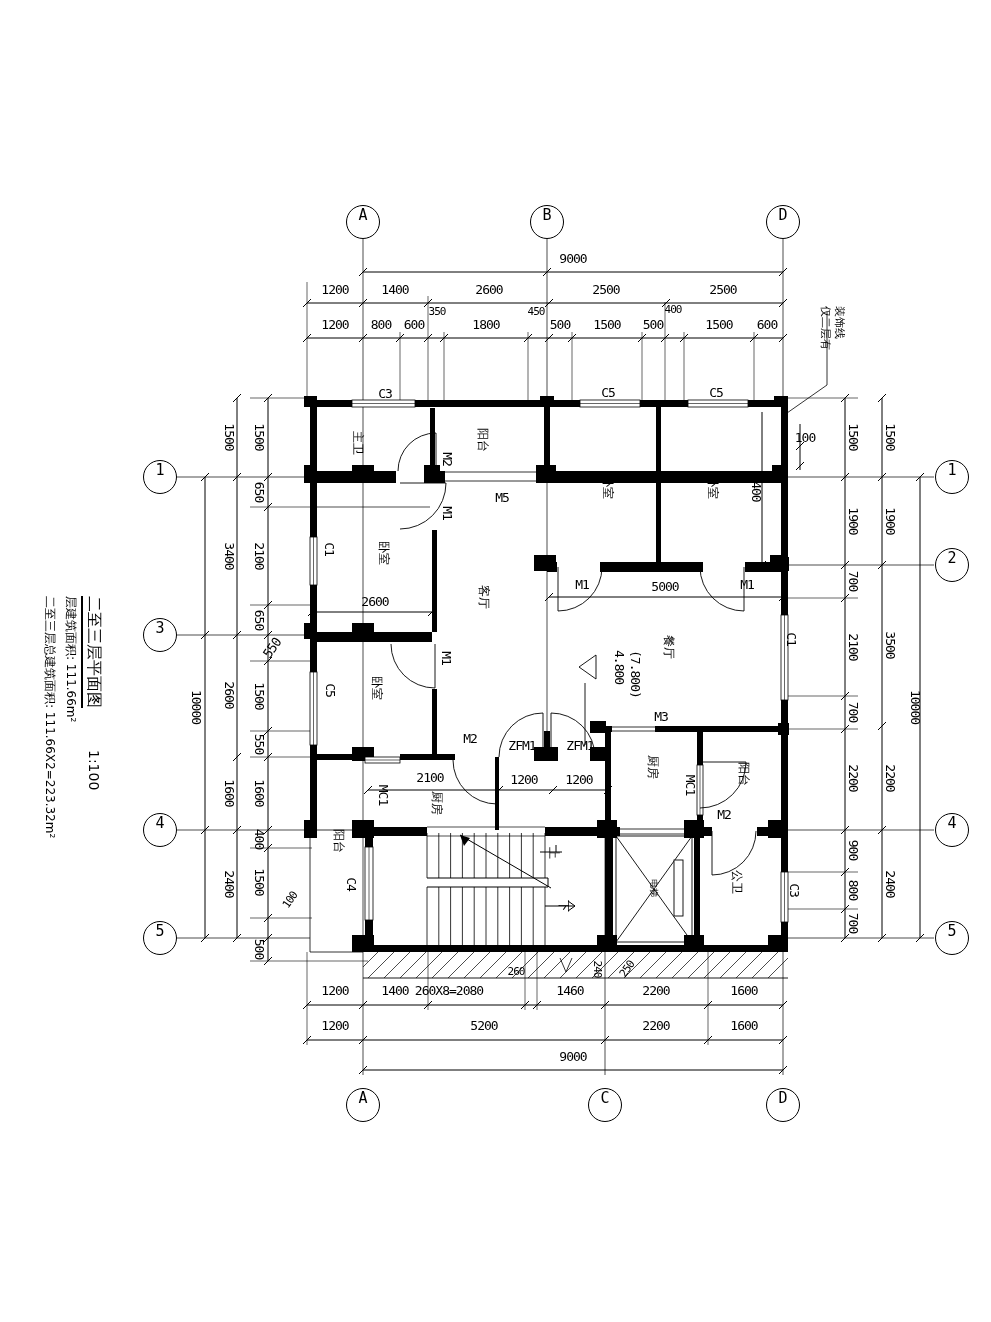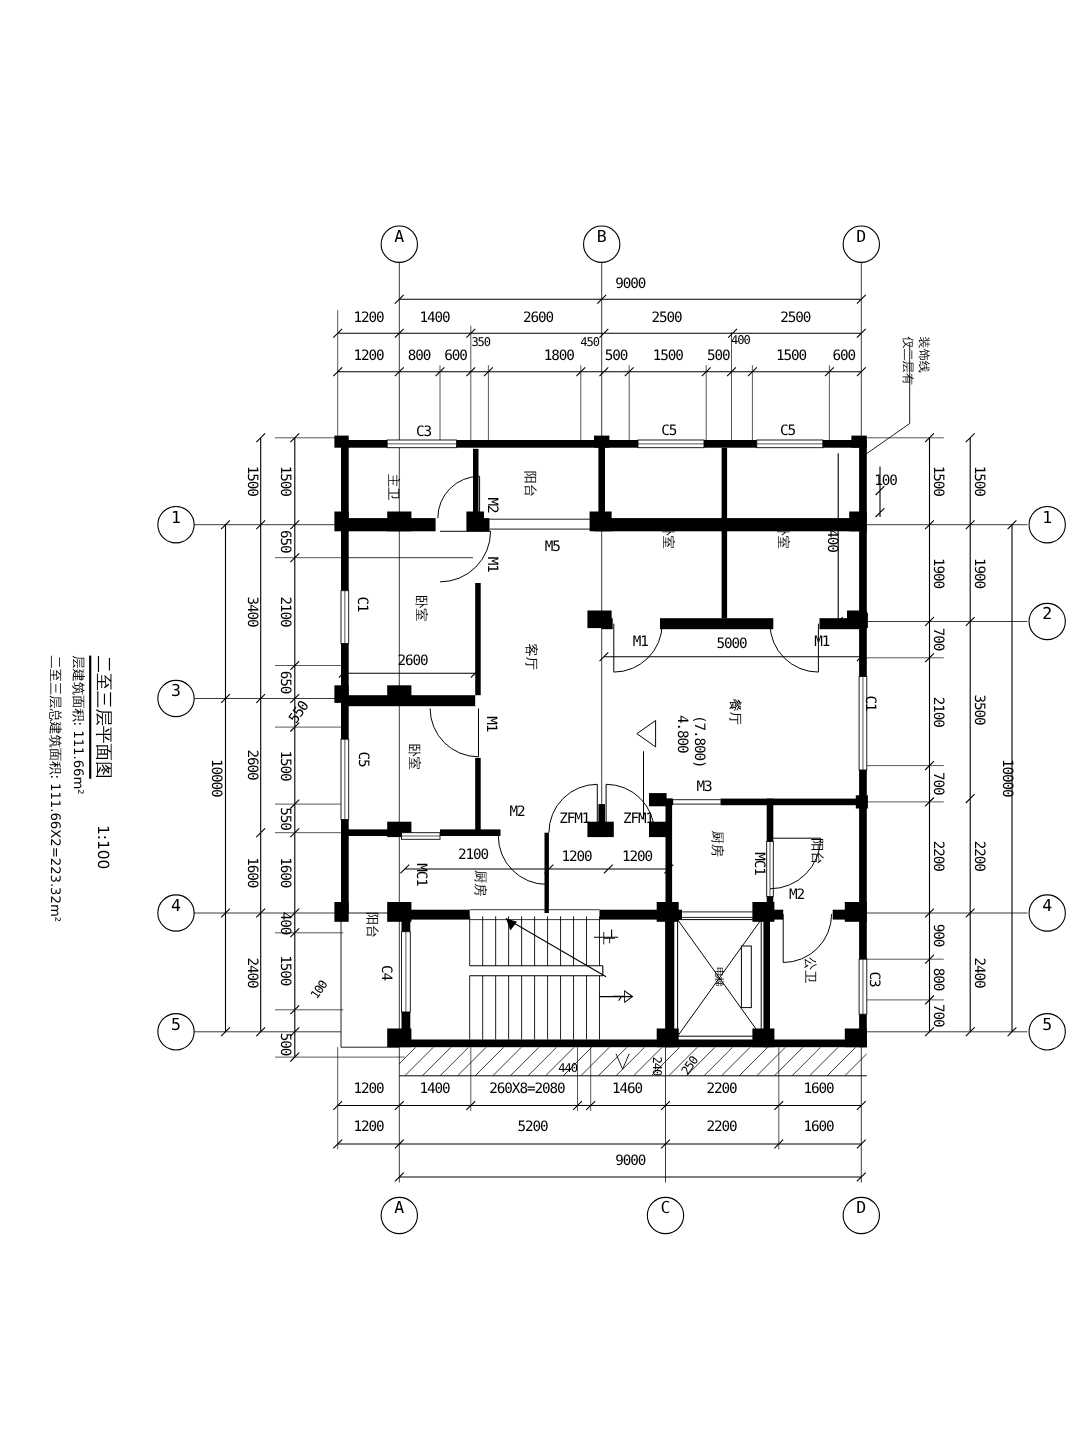--- a/index.html
+++ b/index.html
@@ -227,21 +227,21 @@
 
 <span class="lbl" style="left:573px;top:258px">9000</span>
 <span class="lbl" style="left:335px;top:289px">1200</span>
 <span class="lbl" style="left:395px;top:289px">1400</span>
 <span class="lbl" style="left:489px;top:289px">2600</span>
 <span class="lbl" style="left:606px;top:289px">2500</span>
 <span class="lbl" style="left:723px;top:289px">2500</span>
 <span class="lbl" style="left:335px;top:324px">1200</span>
 <span class="lbl" style="left:381px;top:324px">800</span>
 <span class="lbl" style="left:414px;top:324px">600</span>
-<span class="lbl" style="left:508px;top:324px">1800</span>
+<span class="lbl" style="left:486px;top:324px">1800</span>
 <span class="lbl" style="left:560px;top:324px">500</span>
 <span class="lbl" style="left:607px;top:324px">1500</span>
 <span class="lbl" style="left:653px;top:324px">500</span>
 <span class="lbl" style="left:719px;top:324px">1500</span>
 <span class="lbl" style="left:767px;top:324px">600</span>
 <span class="lbl sm" style="left:437px;top:311px">350</span>
 <span class="lbl sm" style="left:536px;top:311px">450</span>
 <span class="lbl sm" style="left:673px;top:309px">400</span>
 
 <span class="lbl v" style="left:196px;top:707px">10000</span>
@@ -274,30 +274,30 @@
 <span class="lbl v" style="left:853px;top:923px">700</span>
 <span class="lbl v" style="left:890px;top:437px">1500</span>
 <span class="lbl v" style="left:890px;top:521px">1900</span>
 <span class="lbl v" style="left:890px;top:645px">3500</span>
 <span class="lbl v" style="left:890px;top:778px">2200</span>
 <span class="lbl v" style="left:890px;top:884px">2400</span>
 <span class="lbl v" style="left:915px;top:707px">10000</span>
 
 <span class="lbl" style="left:335px;top:990px">1200</span>
 <span class="lbl" style="left:395px;top:990px">1400</span>
-<span class="lbl" style="left:479px;top:990px">260X8=2080</span>
+<span class="lbl" style="left:449px;top:990px">260X8=2080</span>
 <span class="lbl" style="left:570px;top:990px">1460</span>
 <span class="lbl" style="left:656px;top:990px">2200</span>
 <span class="lbl" style="left:744px;top:990px">1600</span>
 <span class="lbl" style="left:335px;top:1025px">1200</span>
 <span class="lbl" style="left:484px;top:1025px">5200</span>
 <span class="lbl" style="left:656px;top:1025px">2200</span>
 <span class="lbl" style="left:744px;top:1025px">1600</span>
 <span class="lbl" style="left:573px;top:1056px">9000</span>
-<span class="lbl sm" style="left:516px;top:971px">440</span>
+<span class="lbl sm" style="left:516px;top:971px">260</span>
 <span class="lbl sm v" style="left:597px;top:969px">240</span>
 <span class="lbl sm d1" style="left:627px;top:969px">250</span>
 
 <span class="lbl" style="left:375px;top:601px">2600</span>
 <span class="lbl" style="left:665px;top:586px">5000</span>
 <span class="lbl v" style="left:756px;top:488px">3400</span>
 <span class="lbl" style="left:805px;top:437px">100</span>
 <span class="lbl" style="left:430px;top:777px">2100</span>
 <span class="lbl" style="left:524px;top:779px">1200</span>
 <span class="lbl" style="left:579px;top:779px">1200</span>
@@ -324,21 +324,21 @@
 <span class="lbl" style="left:502px;top:497px">M5</span>
 <span class="lbl v" style="left:447px;top:513px">M1</span>
 <span class="lbl v" style="left:329px;top:549px">C1</span>
 <span class="lbl" style="left:582px;top:584px">M1</span>
 <span class="lbl" style="left:747px;top:584px">M1</span>
 <span class="lbl v" style="left:330px;top:690px">C5</span>
 <span class="lbl v" style="left:446px;top:658px">M1</span>
 <span class="lbl" style="left:470px;top:738px">M2</span>
 <span class="lbl" style="left:522px;top:745px">ZFM1</span>
 <span class="lbl" style="left:580px;top:745px">ZFM1</span>
-<span class="lbl" style="left:640px;top:716px">M3</span>
+<span class="lbl" style="left:661px;top:716px">M3</span>
 <span class="lbl v" style="left:383px;top:795px">MC1</span>
 <span class="lbl v" style="left:690px;top:785px">MC1</span>
 <span class="lbl" style="left:724px;top:814px">M2</span>
 <span class="lbl v" style="left:351px;top:884px">C4</span>
 <span class="lbl v" style="left:794px;top:890px">C3</span>
 <span class="lbl v" style="left:791px;top:639px">C1</span>
 
 <span class="lbl v room" style="left:553px;top:853px">上</span>
 <span class="lbl v room" style="left:563px;top:906px">下</span>
 

